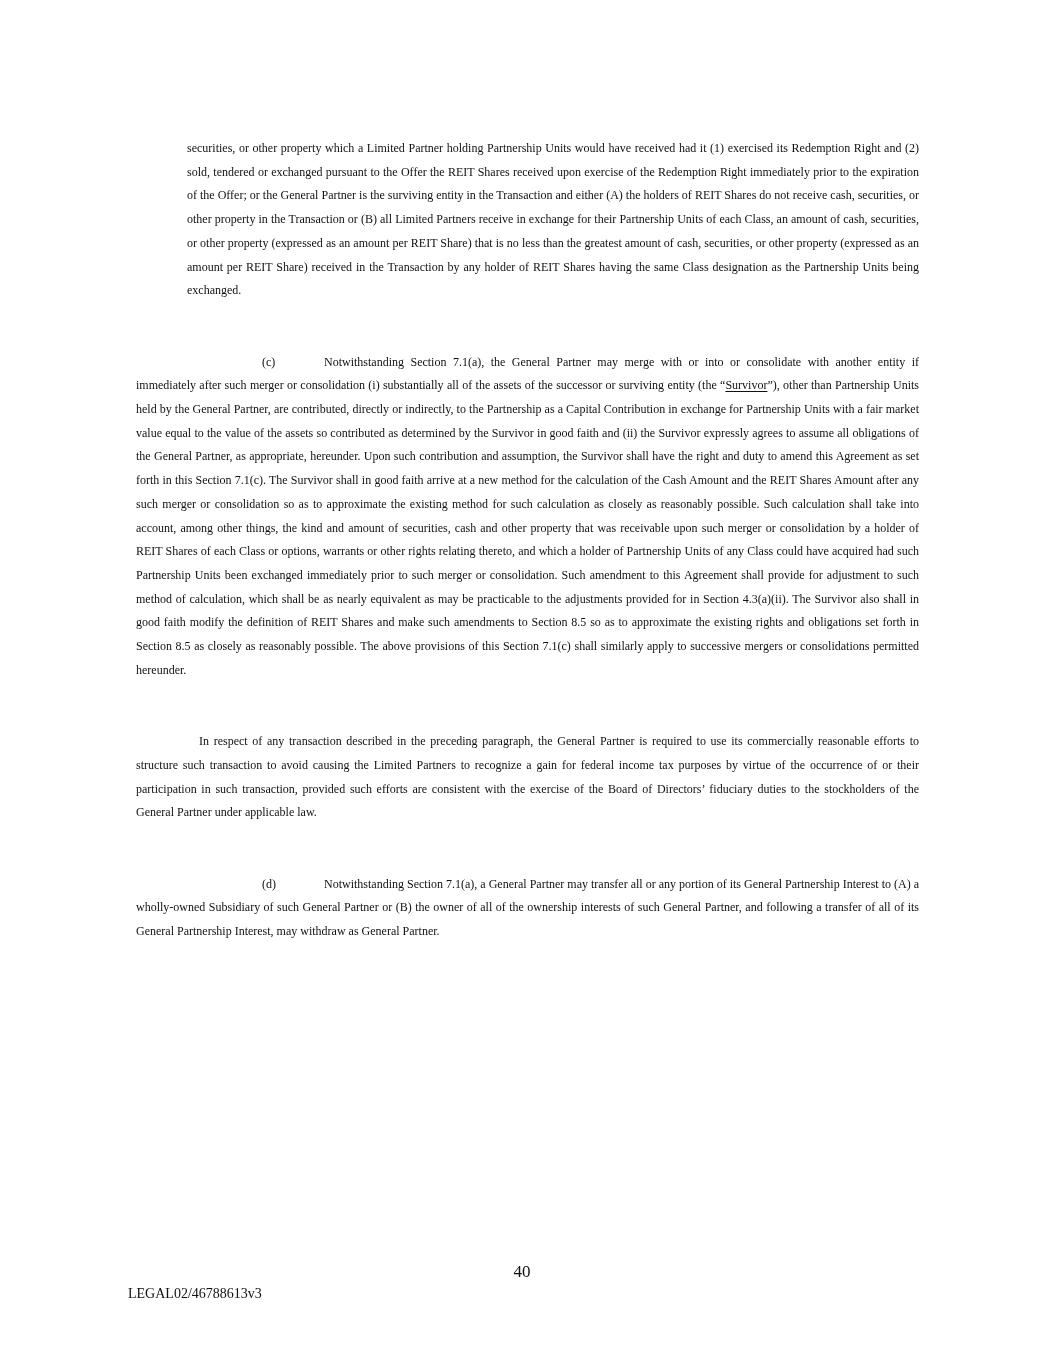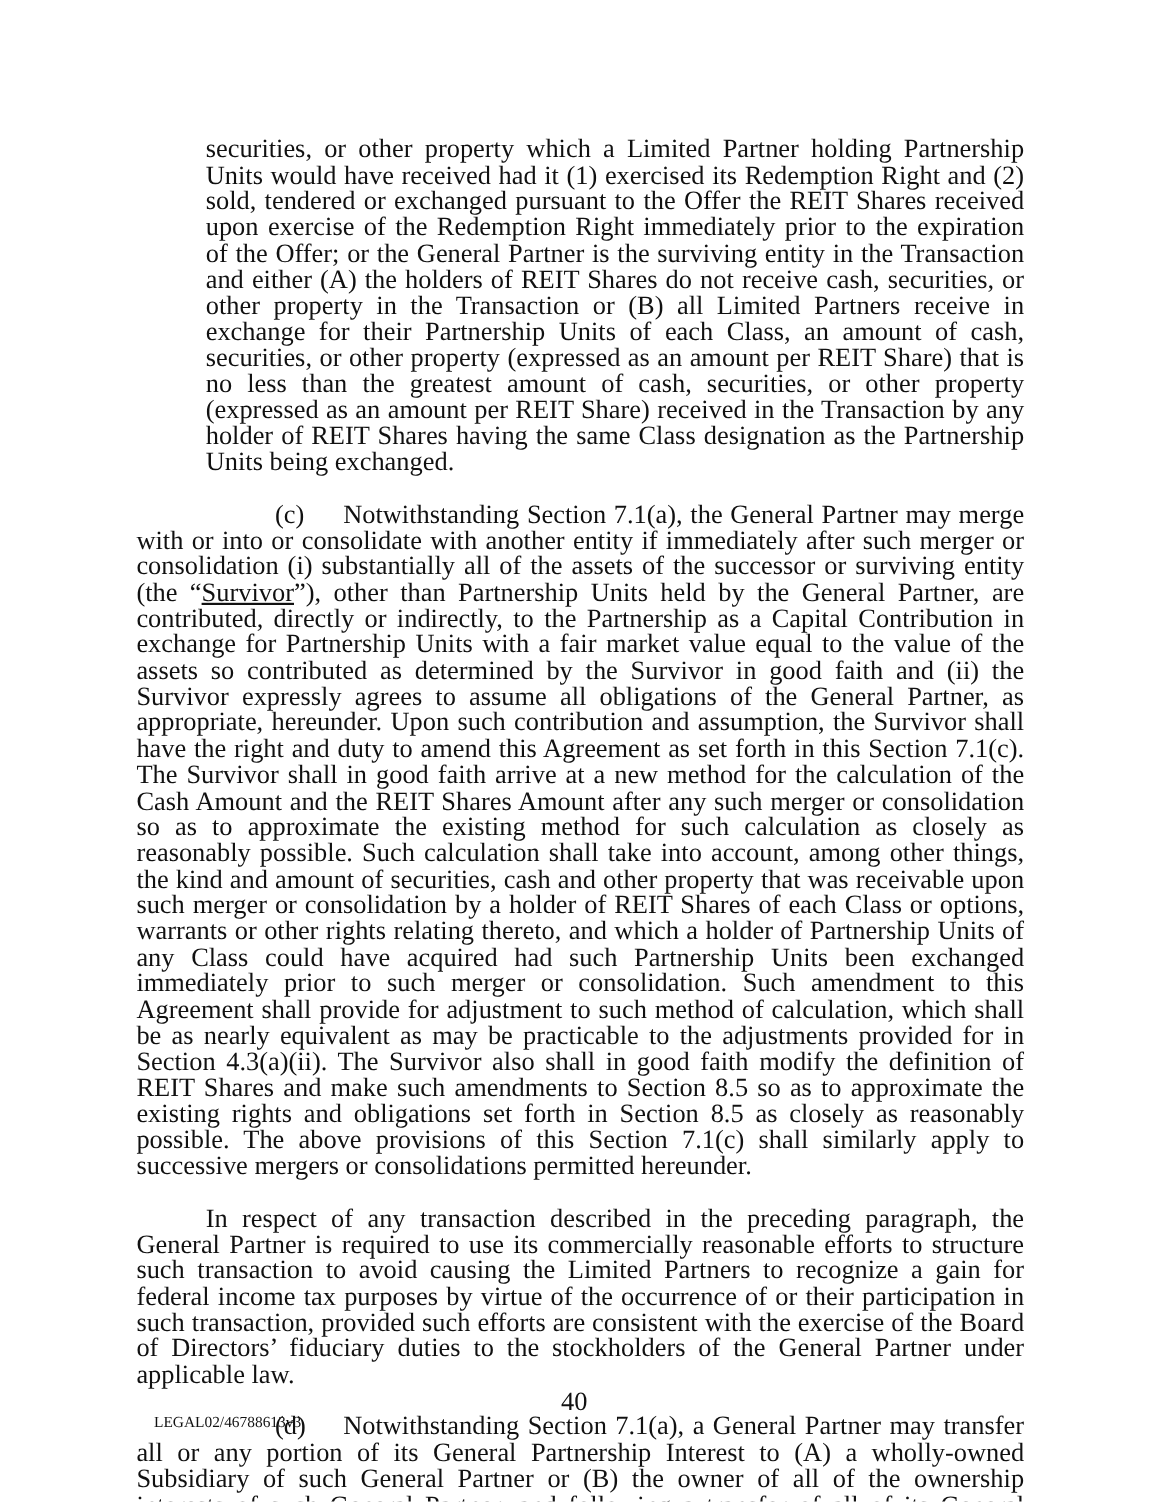--- a/index.html
+++ b/index.html
@@ -1,28 +1,28 @@
 <!DOCTYPE html>
 <html><head>
 <meta charset="utf-8">
 <style>
   html, body { margin: 0; padding: 0; background: #ffffff; }
   body { width: 1055px; height: 1365px; position: relative; overflow: hidden;
          font-family: "Liberation Serif", "DejaVu Serif", serif; color: #111; }
   .page { position: absolute; left: 124px; top: 125px; width: 807px; }
-  .para { font-size: 24px; line-height: 23.7px; text-align: justify; margin: 0; }
+  .para { font-size: 12px; line-height: 23.7px; text-align: justify; margin: 12px; }
   .indented-block { margin-left: 63px; }
   .gap { height: 23.7px; }
   .first-indent { text-indent: 126px; }
   .first-indent-p { text-indent: 63px; }
   .label { display: inline-block; width: 62px; text-indent: 0; }
   u { text-underline-offset: 2px; }
   .page-number { position: absolute; left: 0; width: 1044px; top: 1262px; text-align: center;
-                 font-size: 24px; }
-  .doc-id { position: absolute; left: 140px; top: 1286px; font-size: 14px; }
+                 font-size: 17px; }
+  .doc-id { position: absolute; left: 128px; top: 1286px; font-size: 14px; }
 </style>
 </head>
 <body>
 
 <div class="page">
   <p class="para indented-block">securities, or other property which a Limited Partner holding Partnership Units would have received had it (1) exercised its Redemption Right and (2) sold, tendered or exchanged pursuant to the Offer the REIT Shares received upon exercise of the Redemption Right immediately prior to the expiration of the Offer; or the General Partner is the surviving entity in the Transaction and either (A) the holders of REIT Shares do not receive cash, securities, or other property in the Transaction or (B) all Limited Partners receive in exchange for their Partnership Units of each Class, an amount of cash, securities, or other property (expressed as an amount per REIT Share) that is no less than the greatest amount of cash, securities, or other property (expressed as an amount per REIT Share) received in the Transaction by any holder of REIT Shares having the same Class designation as the Partnership Units being exchanged.</p>
   <div class="gap"></div>
   <p class="para first-indent"><span class="label">(c)</span><span>Notwithstanding Section 7.1(a), the General Partner may merge with or into or consolidate with another entity if immediately after such merger or consolidation (i) substantially all of the assets of the successor or surviving entity (the “</span><u>Survivor</u><span>”), other than Partnership Units held by the General Partner, are contributed, directly or indirectly, to the Partnership as a Capital Contribution in exchange for Partnership Units with a fair market value equal to the value of the assets so contributed as determined by the Survivor in good faith and (ii) the Survivor expressly agrees to assume all obligations of the General Partner, as appropriate, hereunder. Upon such contribution and assumption, the Survivor shall have the right and duty to amend this Agreement as set forth in this Section 7.1(c). The Survivor shall in good faith arrive at a new method for the calculation of the Cash Amount and the REIT Shares Amount after any such merger or consolidation so as to approximate the existing method for such calculation as closely as reasonably possible. Such calculation shall take into account, among other things, the kind and amount of securities, cash and other property that was receivable upon such merger or consolidation by a holder of REIT Shares of each Class or options, warrants or other rights relating thereto, and which a holder of Partnership Units of any Class could have acquired had such Partnership Units been exchanged immediately prior to such merger or consolidation. Such amendment to this Agreement shall provide for adjustment to such method of calculation, which shall be as nearly equivalent as may be practicable to the adjustments provided for in Section 4.3(a)(ii). The Survivor also shall in good faith modify the definition of REIT Shares and make such amendments to Section 8.5 so as to approximate the existing rights and obligations set forth in Section 8.5 as closely as reasonably possible. The above provisions of this Section 7.1(c) shall similarly apply to successive mergers or consolidations permitted hereunder.</span></p>
   <div class="gap"></div>
   <p class="para first-indent-p">In respect of any transaction described in the preceding paragraph, the General Partner is required to use its commercially reasonable efforts to structure such transaction to avoid causing the Limited Partners to recognize a gain for federal income tax purposes by virtue of the occurrence of or their participation in such transaction, provided such efforts are consistent with the exercise of the Board of Directors’ fiduciary duties to the stockholders of the General Partner under applicable law.</p>

